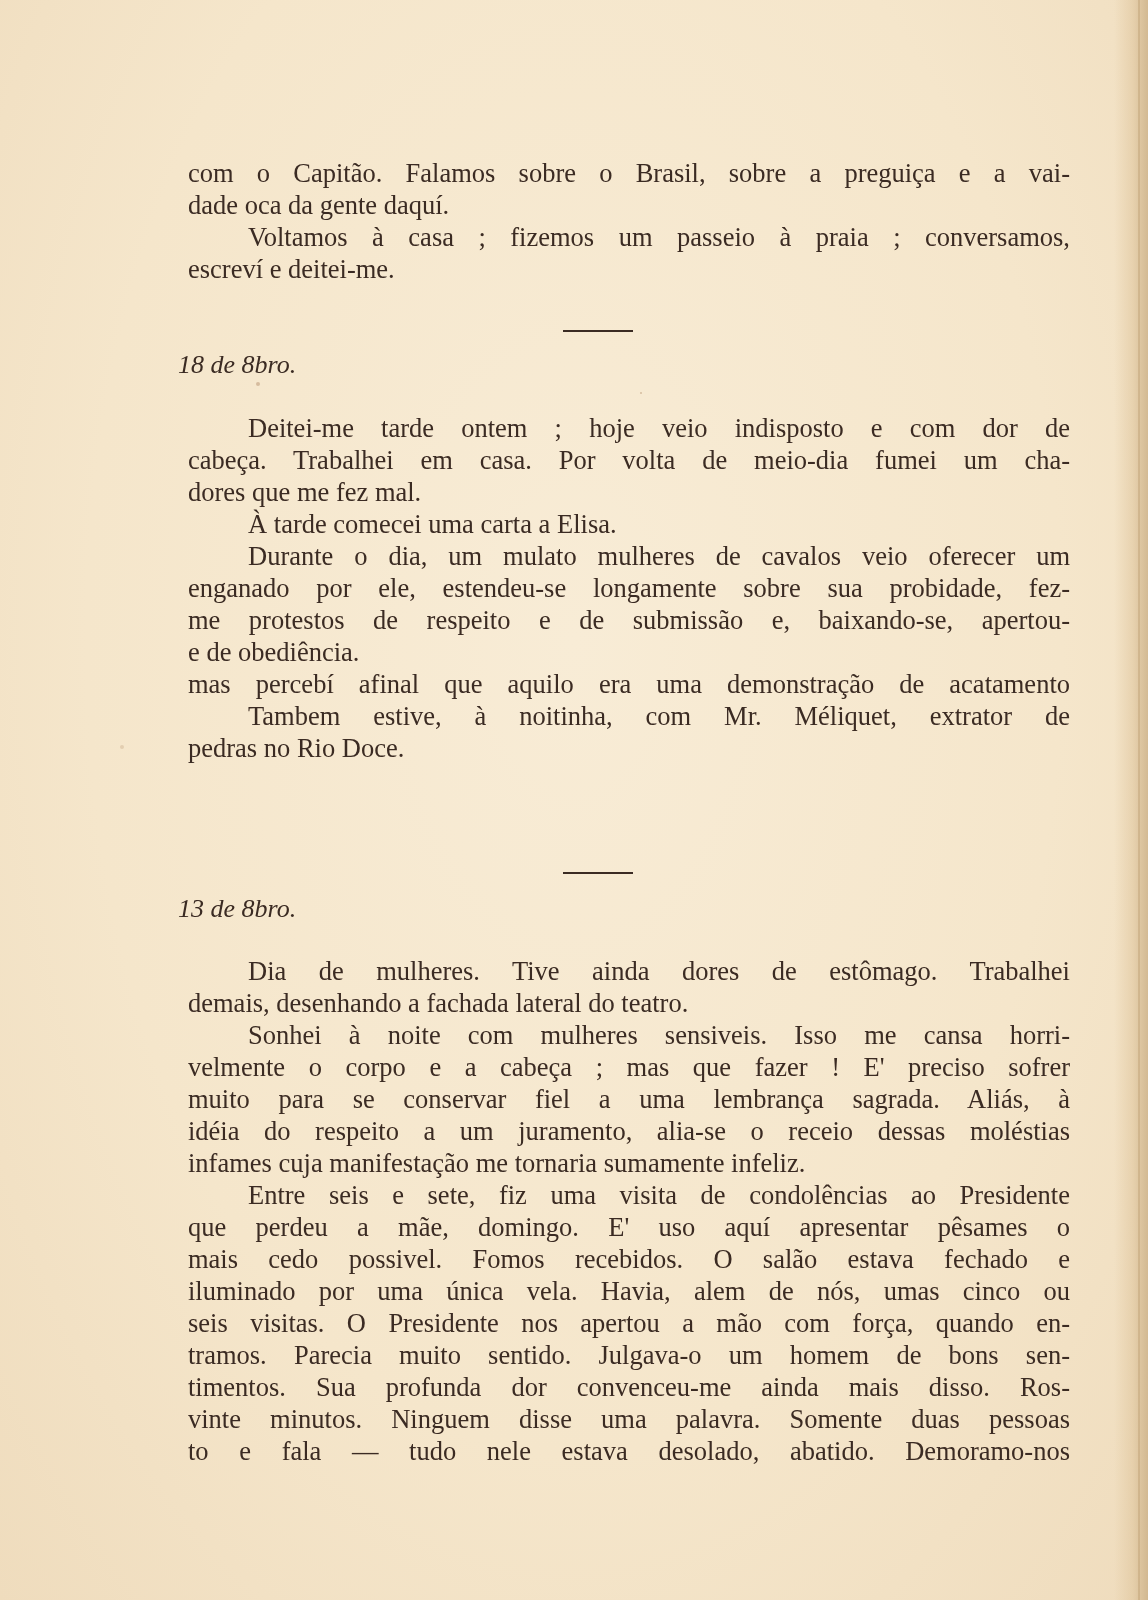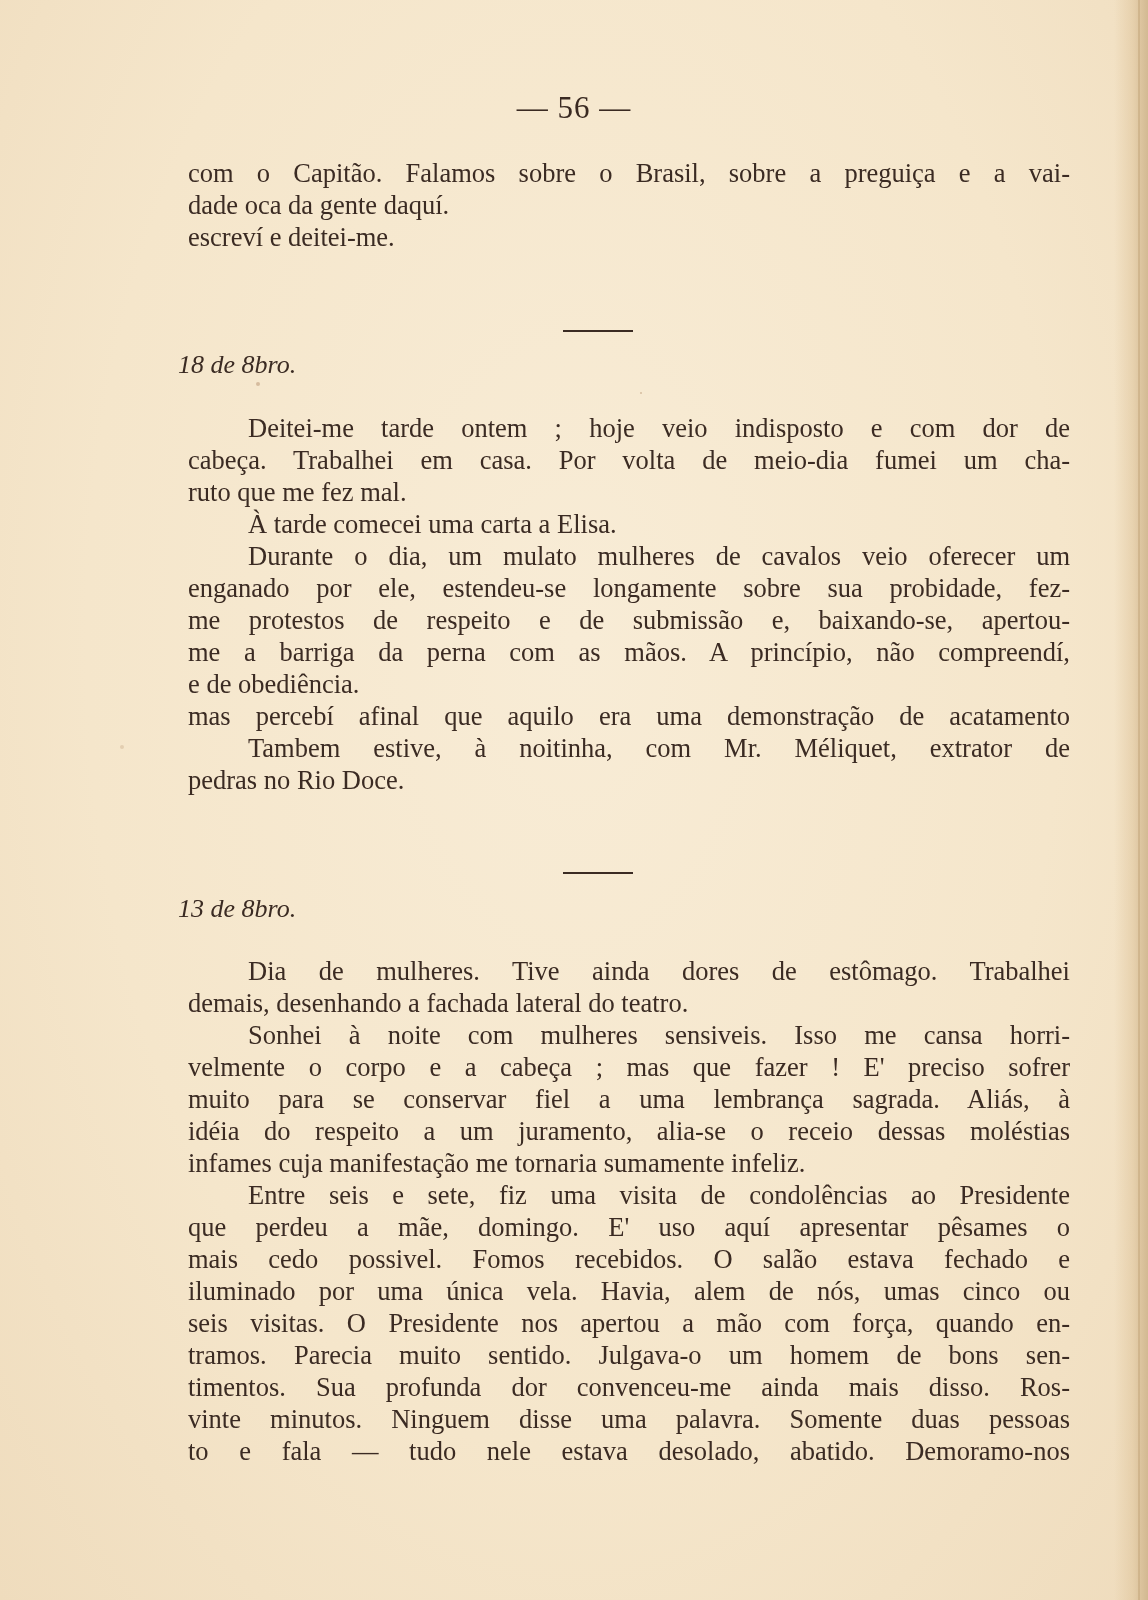--- a/index.html
+++ b/index.html
@@ -98,41 +98,40 @@
 <body>
 
 <div class="page">
   <div class="edge-shadow"></div>
   <div class="edge-line"></div>
 
   <span class="speck" style="left:256px; top:382px;"></span>
   <span class="speck" style="left:120px; top:745px; opacity:0.4;"></span>
   <span class="speck" style="left:640px; top:392px; width:2px; height:2px;"></span>
 
-  <div class="page-number">— 56 —</div>
 
   <div class="text-block" style="top:157px;">
     <span class="line">com o Capitão. Falamos sobre o Brasil, sobre a preguiça e a vai-</span>
     <span class="line last">dade oca da gente daquí.</span>
+    <span class="line indent">Voltamos à casa ; fizemos um passeio à praia ; conversamos,</span>
     <span class="line last">escreví e deitei-me.</span>
   </div>
 
   <div class="divider" style="top:330px;"></div>
 
   <div class="date-heading" style="top:350px;">18 de 8bro.</div>
 
   <div class="text-block" style="top:412px;">
     <span class="line indent">Deitei-me tarde ontem ; hoje veio indisposto e com dor de</span>
     <span class="line">cabeça. Trabalhei em casa. Por volta de meio-dia fumei um cha-</span>
-    <span class="line last">ruto que me fez mal.</span>
+    <span class="line last">dores que me fez mal.</span>
     <span class="line indent last">À tarde comecei uma carta a Elisa.</span>
     <span class="line indent">Durante o dia, um mulato mulheres de cavalos veio oferecer um</span>
     <span class="line">enganado por ele, estendeu-se longamente sobre sua probidade, fez-</span>
     <span class="line">me protestos de respeito e de submissão e, baixando-se, apertou-</span>
-    <span class="line">me a barriga da perna com as mãos. A princípio, não compreendí,</span>
     <span class="line last">e de obediência.</span>
     <span class="line">mas percebí afinal que aquilo era uma demonstração de acatamento</span>
     <span class="line indent">Tambem estive, à noitinha, com Mr. Méliquet, extrator de</span>
     <span class="line last">pedras no Rio Doce.</span>
   </div>
 
   <div class="divider" style="top:872px;"></div>
 
   <div class="date-heading" style="top:894px;">13 de 8bro.</div>
 

